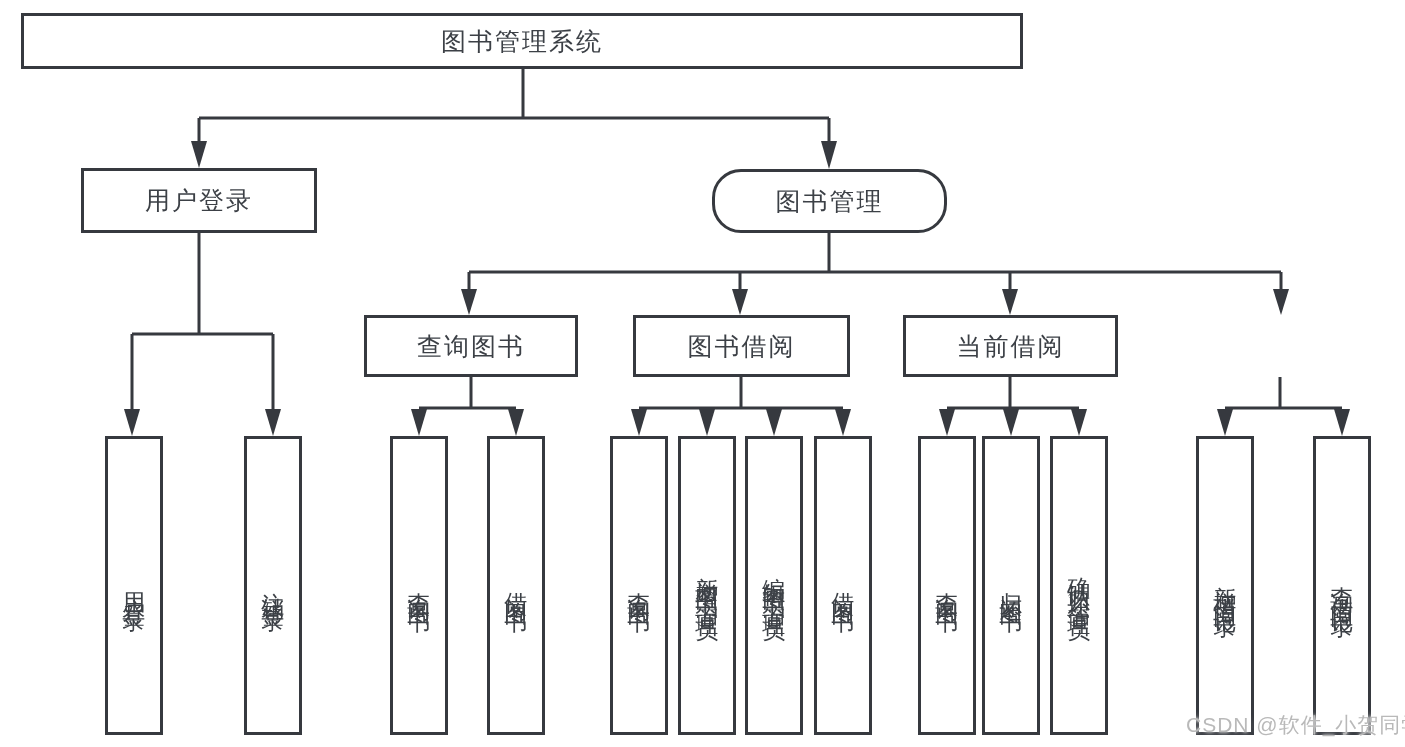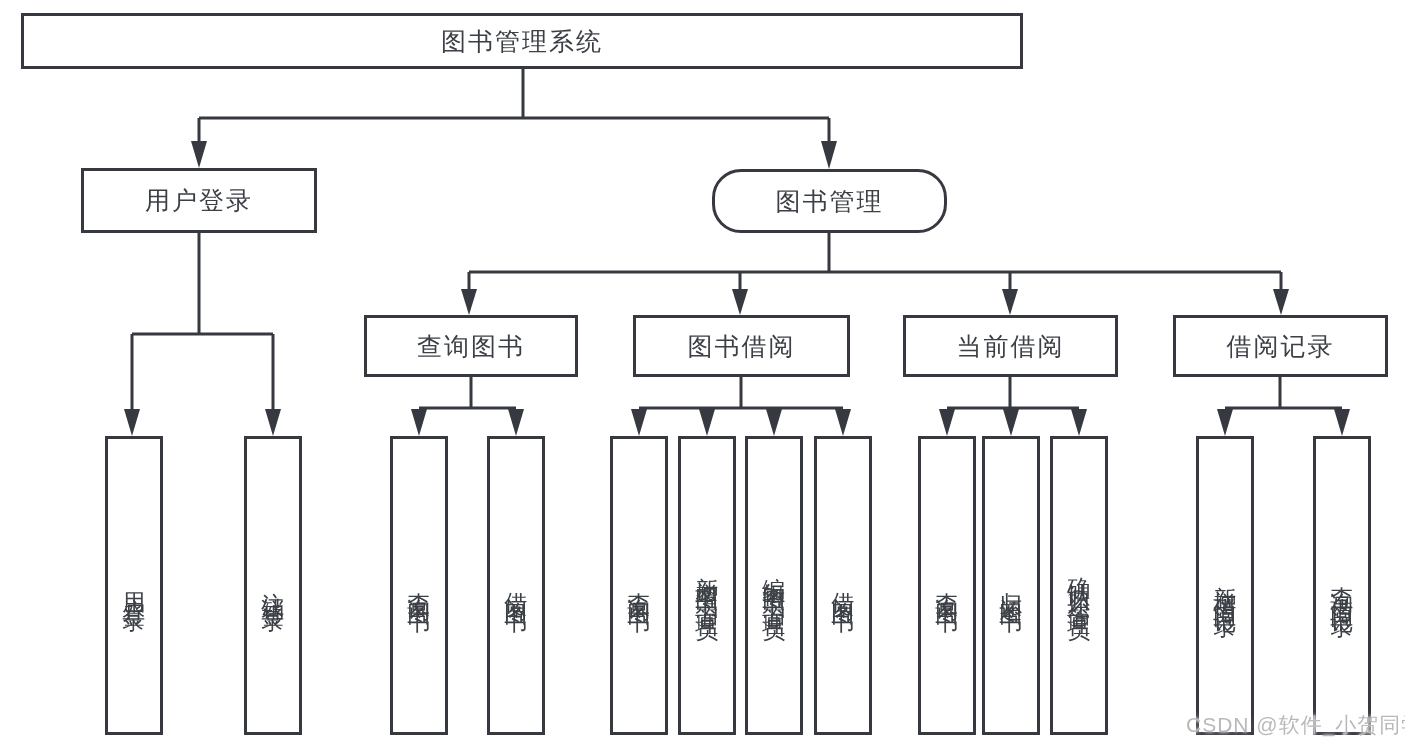--- a/index.html
+++ b/index.html
@@ -88,23 +88,20 @@
 
   <div class="box" style="left:364px;top:315px;width:214px;height:62px;">
     <span class="h-label">查询图书</span>
   </div>
   <div class="box" style="left:903px;top:315px;width:215px;height:62px;">
     <span class="h-label">当前借阅</span>
   </div>
   <div class="box" style="left:633px;top:315px;width:217px;height:62px;">
     <span class="h-label">图书借阅</span>
   </div>
-  <div class="box" style="left:1173px;top:315px;width:215px;height:62px;">
-    <span class="h-label">借阅记录</span>
-  </div>
 
   <div class="box leaf" style="left:105px;">
     <span class="v-label">用户登录</span>
   </div>
   <div class="box leaf" style="left:244px;">
     <span class="v-label">注销登录</span>
   </div>
 
   <div class="box leaf" style="left:390px;">
     <span class="v-label">查询图书</span>

